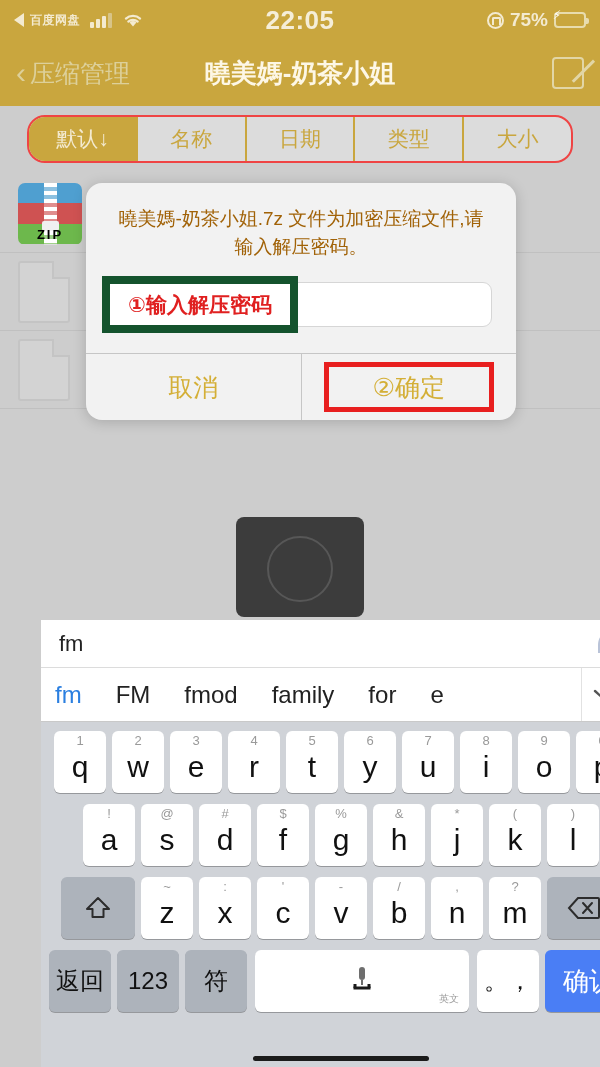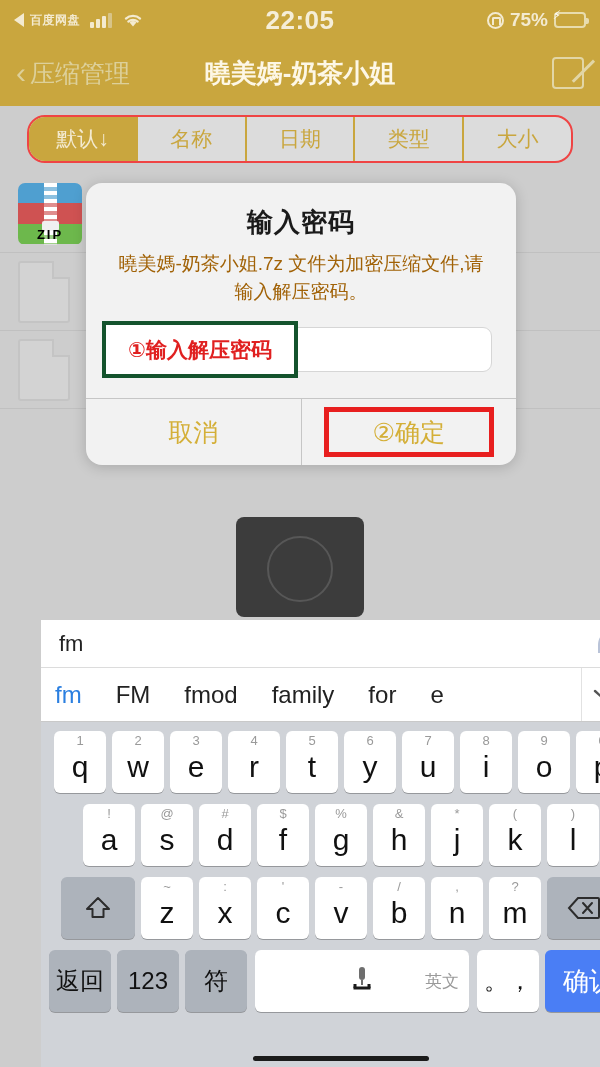--- a/index.html
+++ b/index.html
@@ -78,21 +78,21 @@
     background:#f2f2f2; border-radius:16px; overflow:hidden;
     box-shadow:0 2px 14px rgba(0,0,0,0.18);
   }
   .dlg-body{ padding:22px 24px 26px; }
   .dlg-title{ text-align:center; font-size:26px; font-weight:bold; color:#1a1a1a; margin-bottom:10px; letter-spacing:1px;}
   .dlg-msg{ text-align:center; font-size:19px; color:#a16207; line-height:1.45; }
   .dlg-input-wrap{ margin-top:22px; position:relative; }
   .dlg-input{ width:100%; height:45px; border-radius:9px; border:1px solid #d6d6d6;
               background:#fff; font-size:18px; padding:0 12px; color:#333; outline:none;
               font-family:"Liberation Sans",sans-serif;}
-  .anno-box{ position:absolute; border:4px solid #14532d; background:transparent; }
+  .anno-box{ position:absolute; border:8px solid #14532d; background:transparent; }
   .anno-input{ left:-8px; top:-6px; width:196px; height:57px;
                display:flex; align-items:center; justify-content:center;
                background:#fff; color:#e02020; font-size:21px; font-weight:bold; }
   .dlg-actions{ display:flex; border-top:1px solid #c6c6c6; }
   .dlg-btn{ flex:1; height:66px; display:flex; align-items:center; justify-content:center;
             font-size:25px; color:#d4af37; position:relative;}
   .dlg-btn.cancel{ border-right:1px solid #c6c6c6; }
   .anno-confirm{ position:absolute; left:22px; top:8px; right:22px; bottom:8px;
                  border:5px solid #e81f1f; display:flex; align-items:center; justify-content:center;}
   .anno-confirm span{ color:#d4af37; font-size:25px; }
@@ -126,21 +126,21 @@
         display:flex; align-items:center; justify-content:center;
         font-size:30px; color:#111; }
   .key .hint{ position:absolute; top:2px; left:0; right:0; text-align:center;
               font-size:13px; color:#9a9a9a; }
   .key .main{ margin-top:10px; }
   .key.dark{ background:#adb3bb; }
   .row2{ padding-left:26px; padding-right:26px; }
   .key.wide{ width:74px; }
   .key.space{ flex:1; margin:0 5px; position:relative; }
   .space-mic{ position:relative; width:30px; height:34px; }
-  .space-en{ position:absolute; right:10px; bottom:19px; font-size:17px; color:#9a9a9a;}
+  .space-en{ position:absolute; right:10px; bottom:6px; font-size:10px; color:#9a9a9a;}
   .key.punc{ width:62px; font-size:24px; }
   .key.enter{ width:88px; background:#4a7ef5; color:#fff; font-size:26px; }
   .key.fn{ width:62px; font-size:24px; }
   .bottomrow{ margin-bottom:0; align-items:center; }
   .home-indicator{ position:absolute; bottom:6px; left:50%; transform:translateX(-50%);
                    width:176px;height:5px;background:#1b1b1b;border-radius:3px;}
 </style>
 </head>
 <body>
 
@@ -205,21 +205,20 @@
     <div class="filerow">
       <div class="doc-icon"></div>
     </div>
     <div class="filerow">
       <div class="doc-icon"></div>
     </div>
   </div>
 
   <div class="dialog">
     <div class="dlg-body">
-      <div class="dlg-title">输入密码</div>
       <div class="dlg-msg">曉美媽-奶茶小姐.7z 文件为加密压缩文件,请输入解压密码。</div>
       <div class="dlg-input-wrap">
         <input class="dlg-input" type="text" placeholder="" style="">
         <div class="anno-box anno-input">①输入解压密码</div>
       </div>
     </div>
     <div class="dlg-actions">
       <div class="dlg-btn cancel">取消</div>
       <div class="dlg-btn">
         <div class="anno-confirm">

